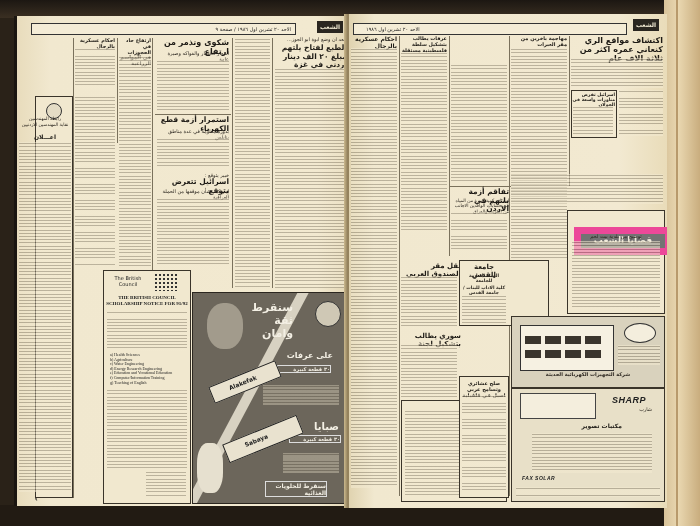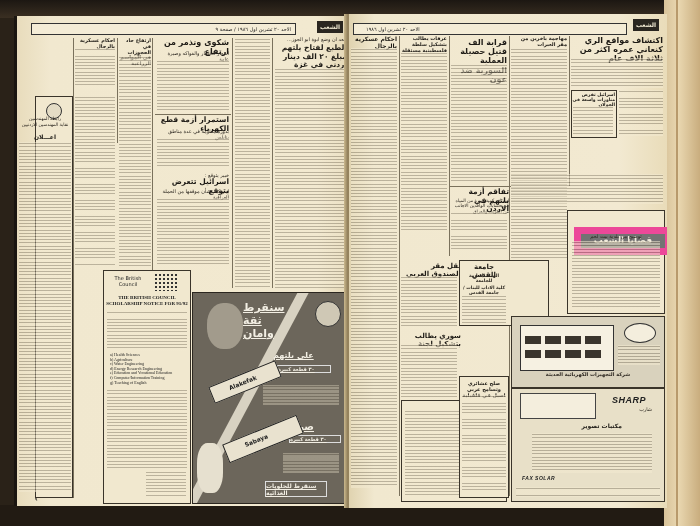--- a/index.html
+++ b/index.html
@@ -17,21 +17,21 @@
   .logo-box{position:absolute;background:#2a2620;color:#f1ead3;font-size:6px;text-align:center;line-height:11px;font-weight:bold;}
   .col-rule{position:absolute;width:1px;background:#7a715c;}
   .hrule{position:absolute;height:1px;background:#7a715c;}
   .headline{position:absolute;font-weight:bold;color:#1d1a15;text-align:right;direction:rtl;line-height:1.15;}
   .sub{position:absolute;color:#2c2720;text-align:right;direction:rtl;line-height:1.2;}
   .body-text{position:absolute;overflow:hidden;background:repeating-linear-gradient(#f2e9d0 0px,#f2e9d0 1.3px,#8f8672 1.3px,#8f8672 2.2px,#f2e9d0 2.2px,#f2e9d0 3.2px);opacity:.55;}
   .box{position:absolute;border:1px solid #3a342a;}
   .ad{position:absolute;overflow:hidden;}
   .ad-choc{background:#6c665b;border:1px solid #2b261f;}
   .stripe{position:absolute;background:#d8d2c2;transform:rotate(-62deg);transform-origin:left top;}
-  .ad-title{position:absolute;color:#f3efe4;font-weight:bold;text-align:left;direction:rtl;text-decoration:underline;}
+  .ad-title{position:absolute;color:#f3efe4;font-weight:bold;text-align:right;direction:rtl;}
   .bar{position:absolute;background:#e9e2cf;border:1px solid #222;transform:rotate(-22deg);}
   .bar-label{position:absolute;font-size:6px;font-weight:bold;color:#222;}
   .photo{position:absolute;border:1px solid #444;background:#f4eedd;}
   .small-label{position:absolute;font-size:5px;color:#222;text-align:center;line-height:1.2;}
   .en-text{position:absolute;font-family:"Liberation Serif",serif;color:#222;line-height:1.15;}
   .seal{position:absolute;border-radius:50%;border:1px solid #333;background:#e4dcc5;}
   .sharp{position:absolute;font-family:"Liberation Sans",sans-serif;font-weight:bold;color:#222;letter-spacing:.5px;font-style:italic;}
   .building{position:absolute;background:#f6f1e2;border:1px solid #333;}
   .building .win{position:absolute;background:#3a352d;}
   .dots{position:absolute;background-image:radial-gradient(#333 1px,transparent 1.2px);background-size:4px 4px;}
@@ -108,21 +108,21 @@
     </div>
     <div class="body-text" style="left:3px;top:118px;width:80px;height:80px;"></div>
     <div class="body-text" style="left:42px;top:200px;width:40px;height:26px;"></div>
   </div>
 
   <div class="ad ad-choc" style="left:175px;top:276px;width:156px;height:210px;">
     <div class="stripe" style="left:-10px;top:215px;width:260px;height:10px;"></div>
     <div style="position:absolute;left:14px;top:10px;width:36px;height:46px;border-radius:45%;background:#a29b8c;"></div>
     <div class="ad-title" style="left:50px;top:8px;width:50px;font-size:11px;">سنقرط ثقة وامان</div>
     <div class="seal" style="left:122px;top:8px;width:24px;height:24px;background:#cfc8b5;"></div>
-    <div class="ad-title" style="left:80px;top:58px;width:60px;font-size:8px;">على يلتهم</div>
+    <div class="ad-title" style="left:80px;top:58px;width:60px;font-size:8px;">على عرفات</div>
     <div class="ad-title" style="left:84px;top:72px;width:52px;font-size:5px;border:1px solid #ddd;">٣٠ قطعة كبيرة</div>
     <div class="bar" style="left:16px;top:80px;width:70px;height:16px;">
       <span class="bar-label" style="left:18px;top:4px;">Alakefak</span>
     </div>
     <div class="body-text" style="left:70px;top:92px;width:76px;height:20px;opacity:.35;"></div>
     <div class="ad-title" style="left:96px;top:128px;width:50px;font-size:10px;">صبايا</div>
     <div class="ad-title" style="left:96px;top:142px;width:50px;font-size:5px;border:1px solid #ddd;">٣٠ قطعة كبيرة</div>
     <div class="bar" style="left:30px;top:136px;width:78px;height:18px;">
       <span class="bar-label" style="left:20px;top:4px;">Sabaya</span>
     </div>
@@ -146,21 +146,20 @@
   <div class="col-rule" style="left:100px;top:22px;height:220px;"></div>
   <div class="col-rule" style="left:160px;top:22px;height:460px;"></div>
   <div class="col-rule" style="left:220px;top:22px;height:150px;"></div>
 
   <div class="headline" style="left:0px;top:22px;width:48px;font-size:6px;">احكام عسكرية بالرجال</div>
   <div class="body-text" style="left:2px;top:34px;width:46px;height:440px;"></div>
 
   <div class="headline" style="left:52px;top:22px;width:46px;font-size:5px;">عرفات يطالب بتشكيل سلطة فلسطينية مستقلة</div>
   <div class="body-text" style="left:52px;top:38px;width:46px;height:180px;"></div>
 
-  <div class="headline" style="left:102px;top:24px;width:56px;font-size:8px;">قرابة الف قتيل حصيلة العملية السورية ضد عون</div>
   <div class="body-text" style="left:102px;top:50px;width:56px;height:120px;"></div>
 
   <div class="hrule" style="left:100px;top:172px;width:62px;"></div>
   <div class="headline" style="left:100px;top:174px;width:60px;font-size:7.5px;">تفاقم أزمة يلتهم في الاردن</div>
   <div class="sub" style="left:100px;top:184px;width:60px;font-size:4.5px;">اسراف كمية كبيرة من المياه في حسابات الوافدين الاجانب من الكويت والعراق</div>
   <div class="body-text" style="left:102px;top:198px;width:56px;height:40px;"></div>
 
   <div class="headline" style="left:162px;top:22px;width:56px;font-size:5px;">مهاجمة باخرين من مقر العبرات</div>
   <div class="body-text" style="left:162px;top:34px;width:56px;height:210px;"></div>
 

